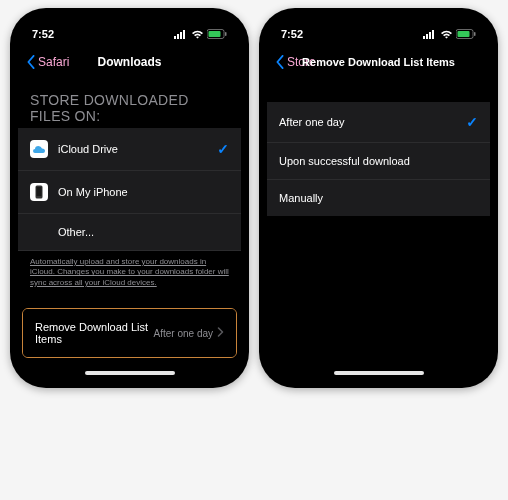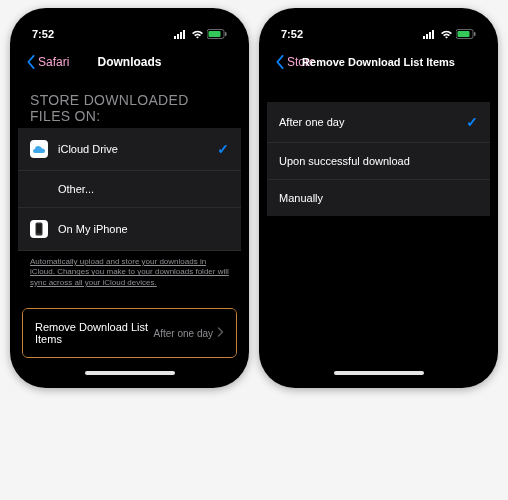--- a/index.html
+++ b/index.html
@@ -190,32 +190,32 @@
         <div class="cell-icon icon-cloud">
           <svg width="14" height="10" viewBox="0 0 14 10">
               <path d="M11 9 H3 Q1 9 1 7 Q1 5 3 5 Q3 2 6.5 2 Q9 2 10 4.5 Q13 4.5 13 7 Q13 9 11 9 Z" fill="#3fa7e8"></path>
             </svg>
         </div>
         <span class="cell-label">iCloud Drive</span>
         <span class="cell-check">✓</span>
       </div>
 
       <div class="cell">
-        <div style="width:18px;margin-right:10px"></div>
-        <span class="cell-label">Other...</span>
-      </div>
-
-      <div class="cell">
         <div class="cell-icon icon-phone">
           <svg width="8" height="14" viewBox="0 0 8 14">
               <rect x="0.5" y="0.5" width="7" height="13" rx="1.5" fill="#333"></rect>
               <rect x="1.5" y="2" width="5" height="9" fill="#1a1a1a"></rect>
             </svg>
         </div>
         <span class="cell-label">On My iPhone</span>
+      </div>
+
+      <div class="cell">
+        <div style="width:18px;margin-right:10px"></div>
+        <span class="cell-label">Other...</span>
       </div>
 
       <div class="footer-text">Automatically upload and store your downloads in iCloud. Changes you make to your downloads folder will sync across all your iCloud devices.</div>
 
       <div class="highlighted">
         <div class="cell">
           <span class="cell-label">Remove Download List Items</span>
           <span class="cell-value">After one day</span>
           <span class="cell-chevron">
             <svg width="7" height="10" viewBox="0 0 7 10">

